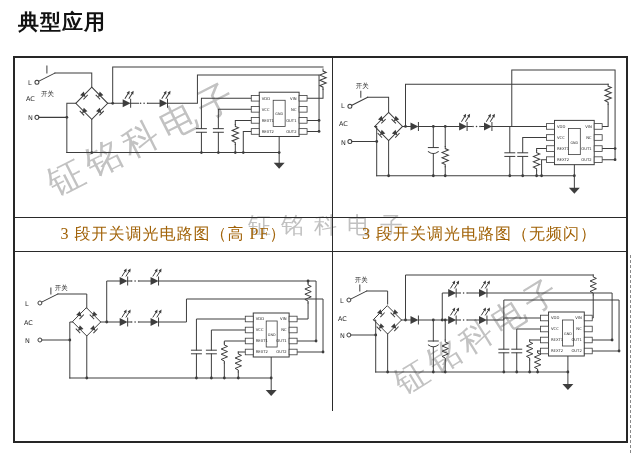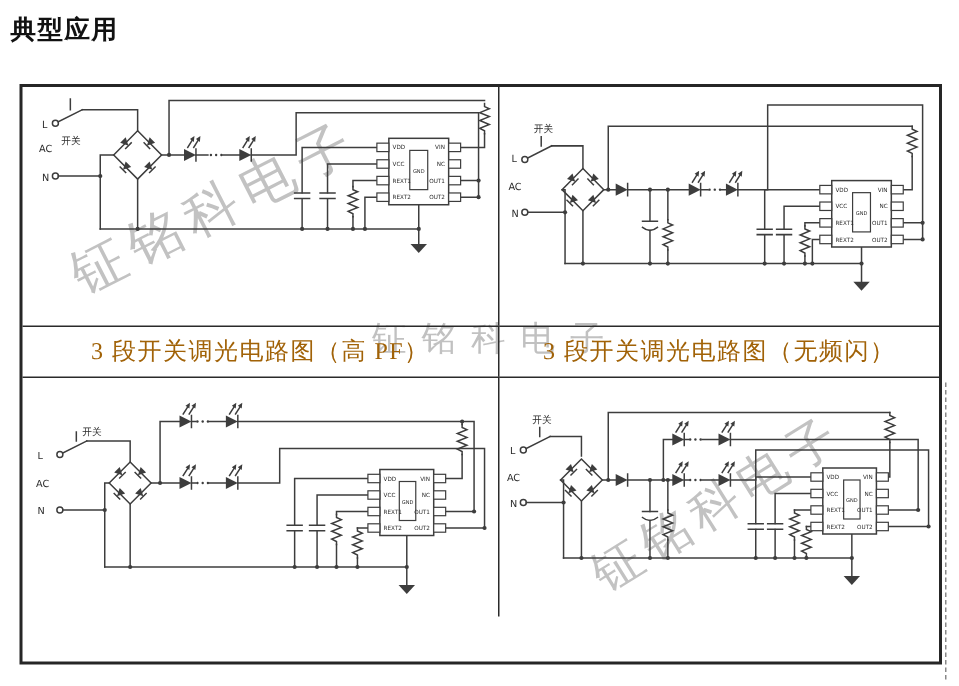--- a/index.html
+++ b/index.html
@@ -1,18 +1,18 @@
 <!DOCTYPE html>
 <html><head>
 <meta charset="utf-8">
 <style>
   html,body{margin:0;padding:0;background:#ffffff;}
   .page{position:relative;width:639px;height:457px;background:#ffffff;overflow:hidden;
         font-family:"Liberation Sans",sans-serif;}
-  .title{position:absolute;left:7px;top:8px;font-size:17px;font-weight:bold;color:#111;
+  .title{position:absolute;left:18px;top:8px;font-size:21px;font-weight:bold;color:#111;
          letter-spacing:1px;z-index:3;font-family:"DejaVu Sans",sans-serif;}
   .wm{position:absolute;z-index:0;color:#9a9a9a;opacity:.6;white-space:nowrap;
       font-family:"DejaVu Sans",sans-serif;}
   .wm1{left:50px;top:162px;font-size:36px;letter-spacing:6px;transform:rotate(-27deg);transform-origin:0 50%;}
   .wm2{left:248px;top:210px;font-size:23px;letter-spacing:10px;opacity:.55;color:#8f8f8f;}
   .wm3{left:398px;top:364px;font-size:33px;letter-spacing:5px;transform:rotate(-32deg);transform-origin:0 50%;}
   .sheet{position:absolute;left:13px;top:56px;width:615px;height:387px;z-index:1;
          border:2px solid #262626;box-sizing:border-box;
          display:grid;grid-template-columns:318px 293px;grid-template-rows:159px 34px 160px 30px;}
   .cell{position:relative;box-sizing:border-box;background:transparent;}

